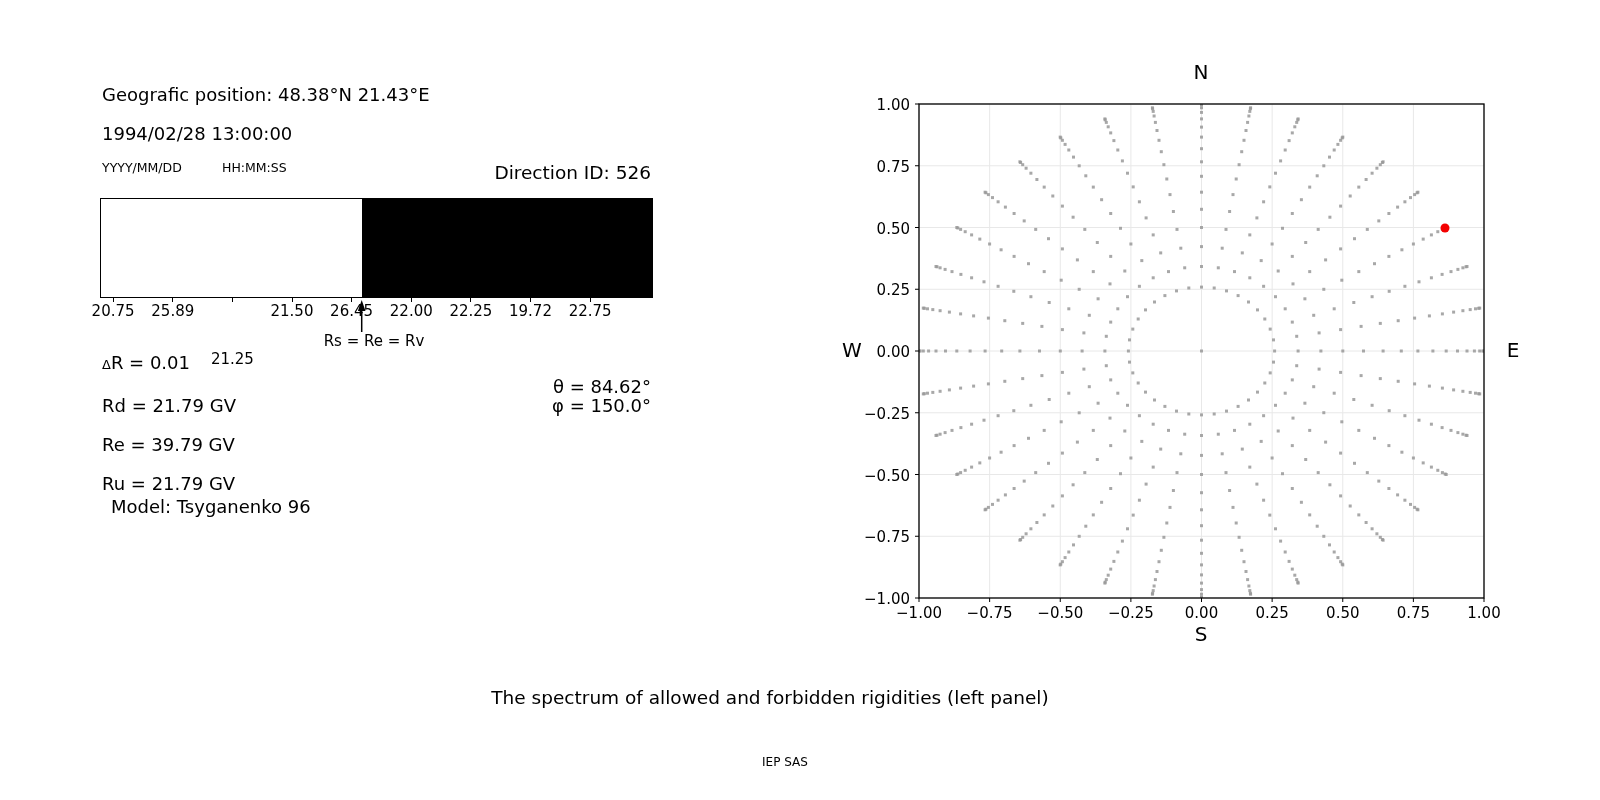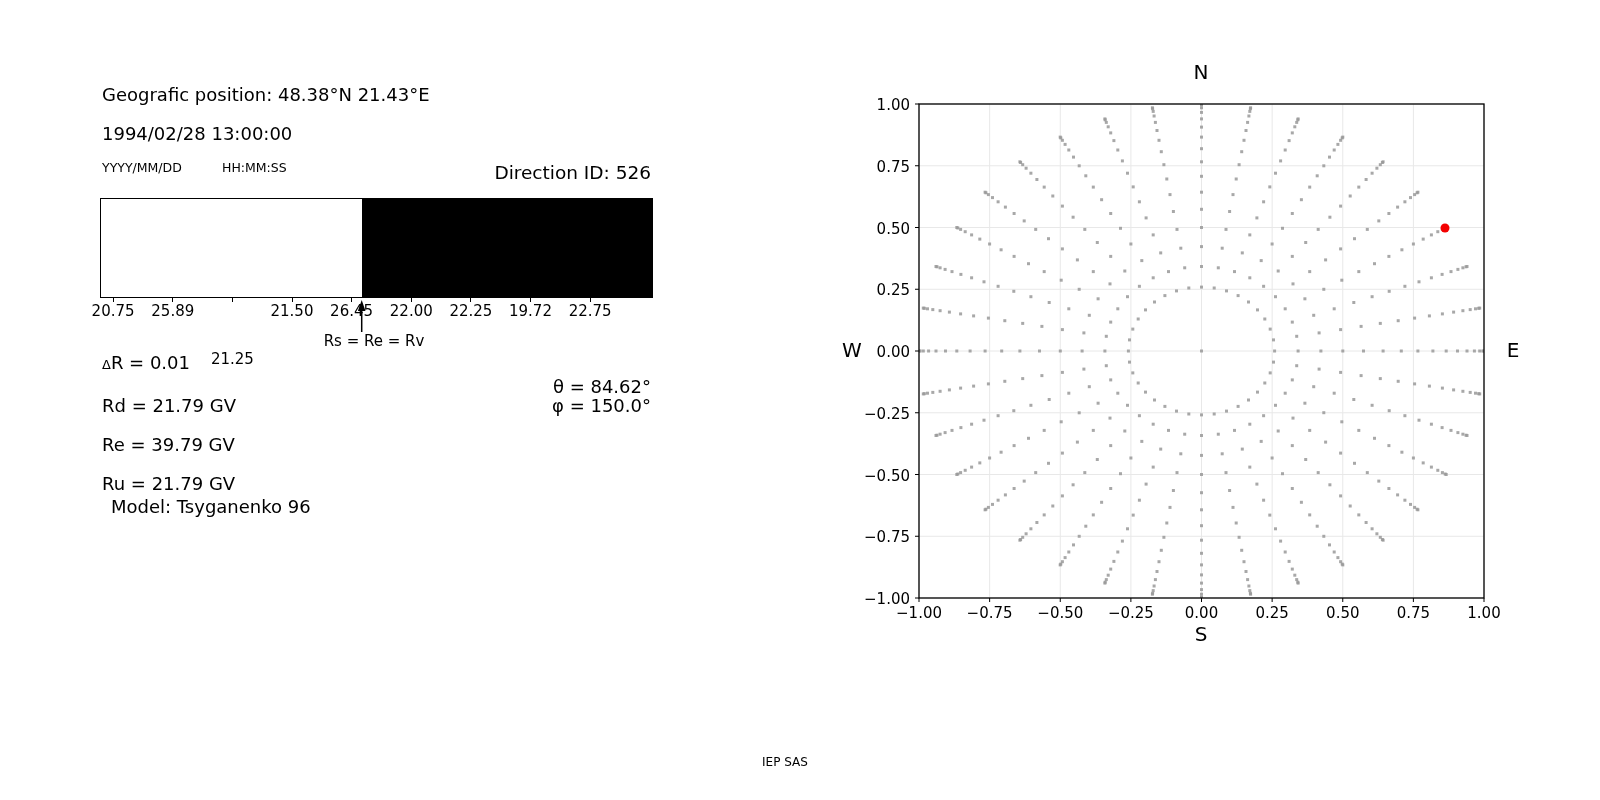--- a/index.html
+++ b/index.html
@@ -686,20 +686,21 @@
         <line x1="16" y1="504" x2="20" y2="504"></line>
       </g>
     </svg>
   <div id="dirplot-labels"></div>
 
   <div class="abs t-compass center-al" style="left:1171px;top:60px;width:60px;">N</div>
   <div class="abs t-compass center-al" style="left:1171px;top:622px;width:60px;">S</div>
   <div class="abs t-compass center-al" style="left:822px;top:338px;width:60px;">W</div>
   <div class="abs t-compass center-al" style="left:1483px;top:338px;width:60px;">E</div>
 
+  <div class="abs t-caption" style="left:370px;top:687px;width:800px;">The spectrum of allowed and forbidden rigidities (left panel)</div>
   <div class="abs t-credit" style="left:685px;top:755px;width:200px;">IEP SAS</div>
 
 <div class="abs tickmark" style="left:112.6px;top:298px;"></div>
     <div class="abs t-tick center-al" style="left:83.1px;top:302px;width:60px;">20.75</div>
     <div class="abs tickmark" style="left:172.3px;top:298px;"></div>
     <div class="abs t-tick center-al" style="left:142.8px;top:302px;width:60px;">25.89</div>
     <div class="abs tickmark" style="left:231.9px;top:298px;"></div>
     <div class="abs t-tick center-al" style="left:202.4px;top:302px;width:60px;margin-top:48px;">21.25</div>
     <div class="abs tickmark" style="left:291.5px;top:298px;"></div>
     <div class="abs t-tick center-al" style="left:262.0px;top:302px;width:60px;">21.50</div>

